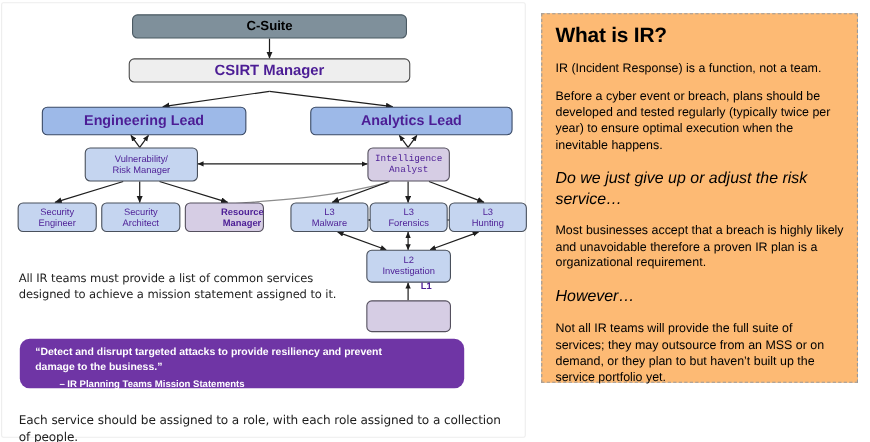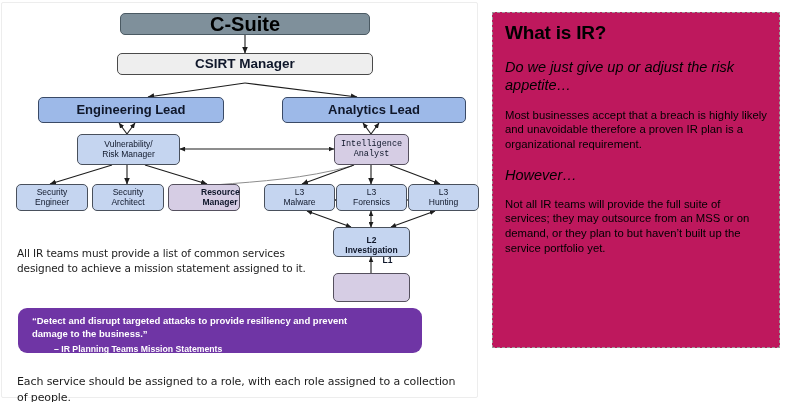--- a/index.html
+++ b/index.html
@@ -8,43 +8,43 @@
 
   
   #left-panel{position:absolute;left:1px;top:2px;width:477px;height:396px;
     background:#fff;border:1px solid #ededed;border-radius:2px;box-sizing:border-box;}
 
   #diagram{position:absolute;left:0;top:0;width:477px;height:396px;}
   #wires{position:absolute;left:0;top:0;width:477px;height:396px;pointer-events:none;}
 
   .node{position:absolute;box-sizing:border-box;display:flex;align-items:center;
     justify-content:center;text-align:center;border:1px solid #3b3b3b;
-    border-radius:5px;line-height:1.15;color:#0f172a;}
+    border-radius:5px;line-height:1.15;color:#4c1d95;}
   .node span{display:block;width:100%;}
 
-  .n-csuite{background:#7f909b;border-color:#4b5a63;color:#000;font-weight:bold;font-size:20px;}
+  .n-csuite{background:#7f909b;border-color:#4b5a63;color:#000;font-weight:bold;font-size:12px;}
   .n-grey{background:#eeeeee;border-color:#4a4a4a;font-weight:bold;font-size:13.5px;}
   .n-lead{background:#9db9e8;border-color:#3a4a66;font-weight:bold;font-size:13px;}
   .n-blue{background:#c5d5f0;border-color:#49505c;font-size:8.5px;}
   .n-lav{background:#d6cde4;border-color:#55505e;font-size:8.5px;font-weight:bold;padding-left:32px;}
   .n-lav-n{background:#d6cde4;border-color:#55505e;font-size:8.5px;}
 
   
   .note{position:absolute;font-family:"DejaVu Sans",sans-serif;font-size:10.5px;
     color:#1c1c1c;line-height:1.45;letter-spacing:-0.1px;}
 
   
   #mission{position:absolute;left:16px;top:305px;width:404px;height:45px;
     background:#6f35a5;border-radius:9px;box-sizing:border-box;padding:7px 12px 0 14px;}
   #mission .q{color:#fff;font-size:9.5px;font-weight:bold;line-height:1.32;}
   #mission .attrib{color:#fff;font-size:8.7px;font-weight:bold;margin-top:4px;padding-left:22px;}
 
   
   #right-panel{position:absolute;left:492px;top:12px;width:288px;height:336px;
-    border:1px dashed #9a9a9a;box-sizing:border-box;padding:9px 12px 0 12px;background:#be185d;}
+    border:1px dashed #9a9a9a;box-sizing:border-box;padding:9px 12px 0 12px;background:#fdba74;}
   #right-panel h1{margin:0 0 11px 0;font-size:19px;font-weight:bold;color:#000;letter-spacing:-0.2px;}
   #right-panel p{margin:0 0 11px 0;font-size:11.3px;color:#000;line-height:1.30;}
   #right-panel p.em{font-style:italic;font-size:14.5px;line-height:1.26;margin:14px 0 13px 0;}
 </style>
 </head>
 <body>
 
 <div id="root">
 
   <div id="left-panel">
@@ -149,21 +149,21 @@
       <div class="node n-blue" style="left:334px;top:181px;width:71px;height:27px;flex-direction:column;justify-content:center;">
         <span>L3</span>
         <span>Forensics</span>
       </div>
 
       <div class="node n-blue" style="left:406px;top:181px;width:71px;height:27px;flex-direction:column;justify-content:center;">
         <span>L3</span>
         <span>Hunting</span>
       </div>
 
-      <div class="node n-blue" style="left:331px;top:224px;width:77px;height:30px;flex-direction:column;justify-content:flex-end;font-weight:bold;">
+      <div class="node n-blue" style="left:331px;top:224px;width:77px;height:30px;flex-direction:column;justify-content:center;">
         <span>L2</span>
         <span>Investigation</span>
       </div>
 
       <div class="node n-lav" style="left:331px;top:270px;width:77px;height:29px;flex-direction:column;justify-content:center;gap:44px;">
         <span>L1</span>
         <span>Triage</span>
       </div>
     </div>
 
@@ -178,19 +178,21 @@
         <div>damage to the business.”</div>
       </div>
       <div class="attrib">–  IR Planning Teams Mission Statements</div>
     </div>
 
     <div class="note" style="left:15px;top:371px;width:450px;font-size:11px;">Each service should be assigned to a role, with each role assigned to a collection of people.</div>
   </div>
 
   <div id="right-panel">
     <h1>What is IR?</h1>
-    <p class="em">Do we just give up or adjust the risk appetite…</p>
+    <p>IR (Incident Response) is a function, not a team.</p>
+    <p>Before a cyber event or breach, plans should be developed and tested regularly (typically twice per year) to ensure optimal execution when the inevitable happens.</p>
+    <p class="em">Do we just give up or adjust the risk service…</p>
     <p>Most businesses accept that a breach is highly likely and unavoidable therefore a proven IR plan is a organizational requirement.</p>
     <p class="em">However…</p>
     <p>Not all IR teams will provide the full suite of services; they may outsource from an MSS or on demand, or they plan to but haven’t built up the service portfolio yet.</p>
   </div>
 
 </div>
 
 </body></html>

